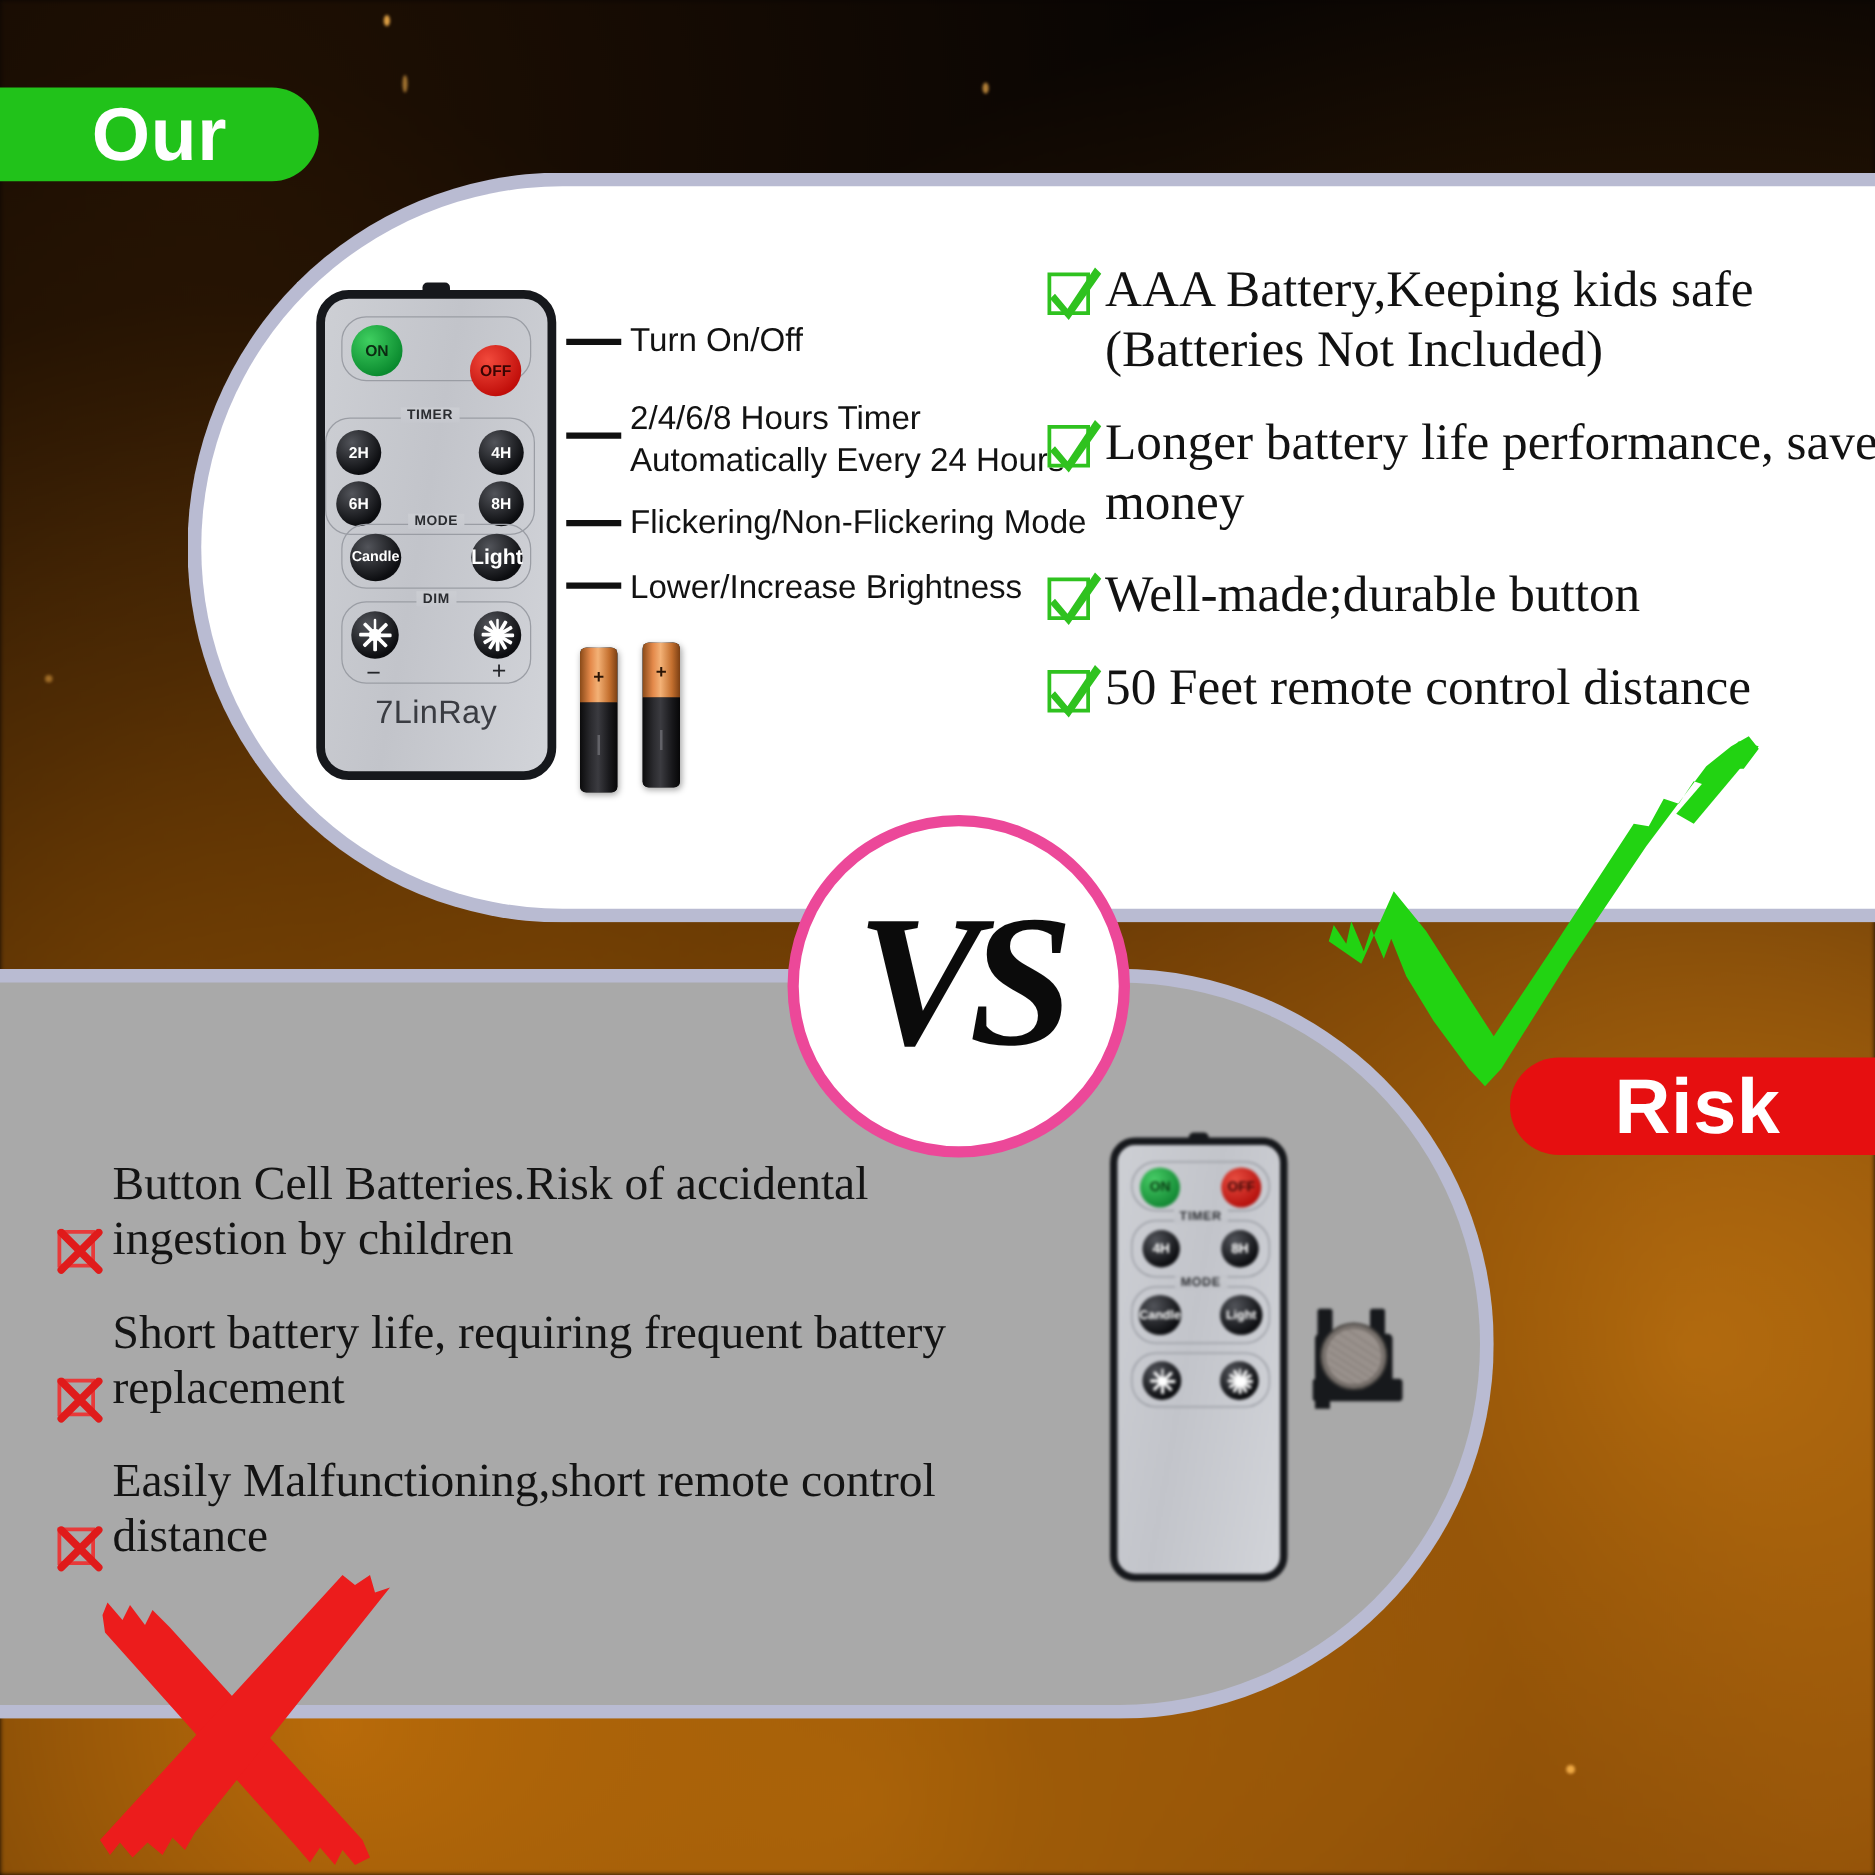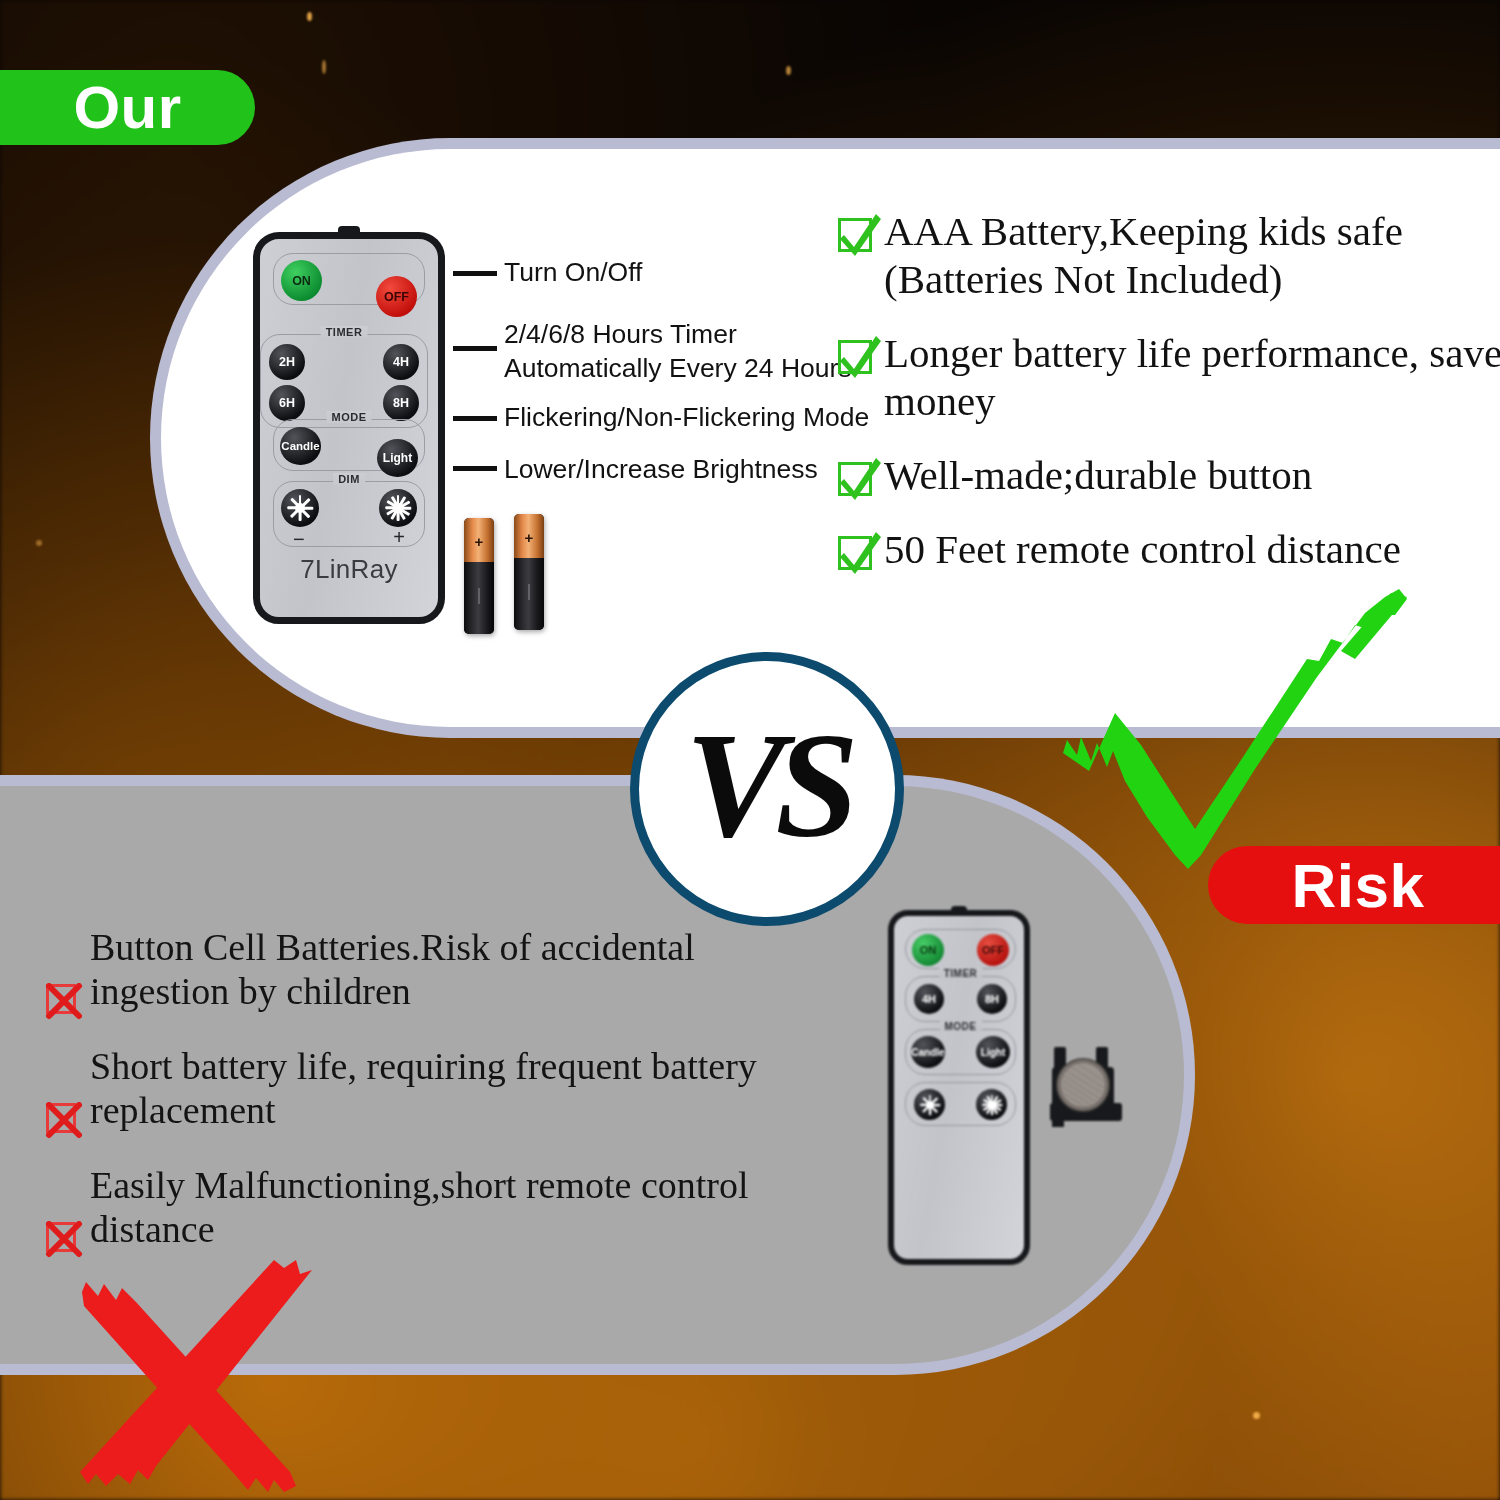--- a/index.html
+++ b/index.html
@@ -49,21 +49,21 @@
   
   .badge{position:absolute;display:flex;align-items:center;justify-content:center;
          color:#fff;font-weight:bold;letter-spacing:.5px;}
   .badge-our{left:-40px;top:70px;width:295px;height:75px;background:#21c21a;
              border-radius:40px;font-size:60px;padding-left:40px;box-sizing:border-box;}
   .badge-other{left:1208px;top:846px;width:330px;height:78px;background:#e60f10;
                border-radius:42px;font-size:62px;padding-right:30px;box-sizing:border-box;}
 
   
   .vs-circle{position:absolute;left:630px;top:652px;width:256px;height:256px;
-    background:#fff;border-radius:50%;border:9px solid #0c4a6e;
+    background:#fff;border-radius:50%;border:9px solid #ec4899;
     display:flex;align-items:center;justify-content:center;}
   .vs-circle .vs-text{font-family:"Liberation Serif", serif;font-size:150px;
     font-weight:bold;font-style:italic;color:#0b0b0b;line-height:1;letter-spacing:-10px;
     transform:translateY(-4px);}
 
   
   .remote{position:absolute;background:#c9cbd0;border:7px solid #16181c;
     border-radius:26px;box-sizing:border-box;
     background-image:linear-gradient(100deg,#cdcfd4 0%,#c2c4ca 45%,#d2d4d9 100%);}
   .remote-big{left:253px;top:232px;width:192px;height:392px;}
@@ -166,21 +166,21 @@
       <div class="grp-label">TIMER</div>
       <div class="btn btn-dark" style="left:8px;top:9px;width:36px;height:36px;">2H</div>
       <div class="btn btn-dark" style="right:8px;top:9px;width:36px;height:36px;">4H</div>
       <div class="btn btn-dark" style="left:8px;top:50px;width:36px;height:36px;">6H</div>
       <div class="btn btn-dark" style="right:8px;top:50px;width:36px;height:36px;">8H</div>
     </div>
 
     <div class="grp" style="left:13px;top:180px;width:152px;height:52px;">
       <div class="grp-label">MODE</div>
       <div class="btn btn-dark" style="left:6px;top:7px;width:41px;height:38px;font-size:11.5px;">Candle</div>
-      <div class="btn btn-dark" style="right:6px;top:19px;width:41px;height:38px;font-size:12px;text-align:center;">Light</div>
+      <div class="btn btn-dark" style="right:6px;top:7px;width:41px;height:38px;font-size:17px;text-align:center;">Light</div>
     </div>
 
     <div class="grp" style="left:13px;top:242px;width:152px;height:66px;">
       <div class="grp-label">DIM</div>
       <div class="btn btn-dark" style="left:7px;top:7px;width:38px;height:38px;">
         <span class="sun">
           <span class="core"></span>
           <span class="ray" style="transform:rotate(0deg);"></span>
           <span class="ray" style="transform:rotate(45deg);"></span>
           <span class="ray" style="transform:rotate(90deg);"></span>

